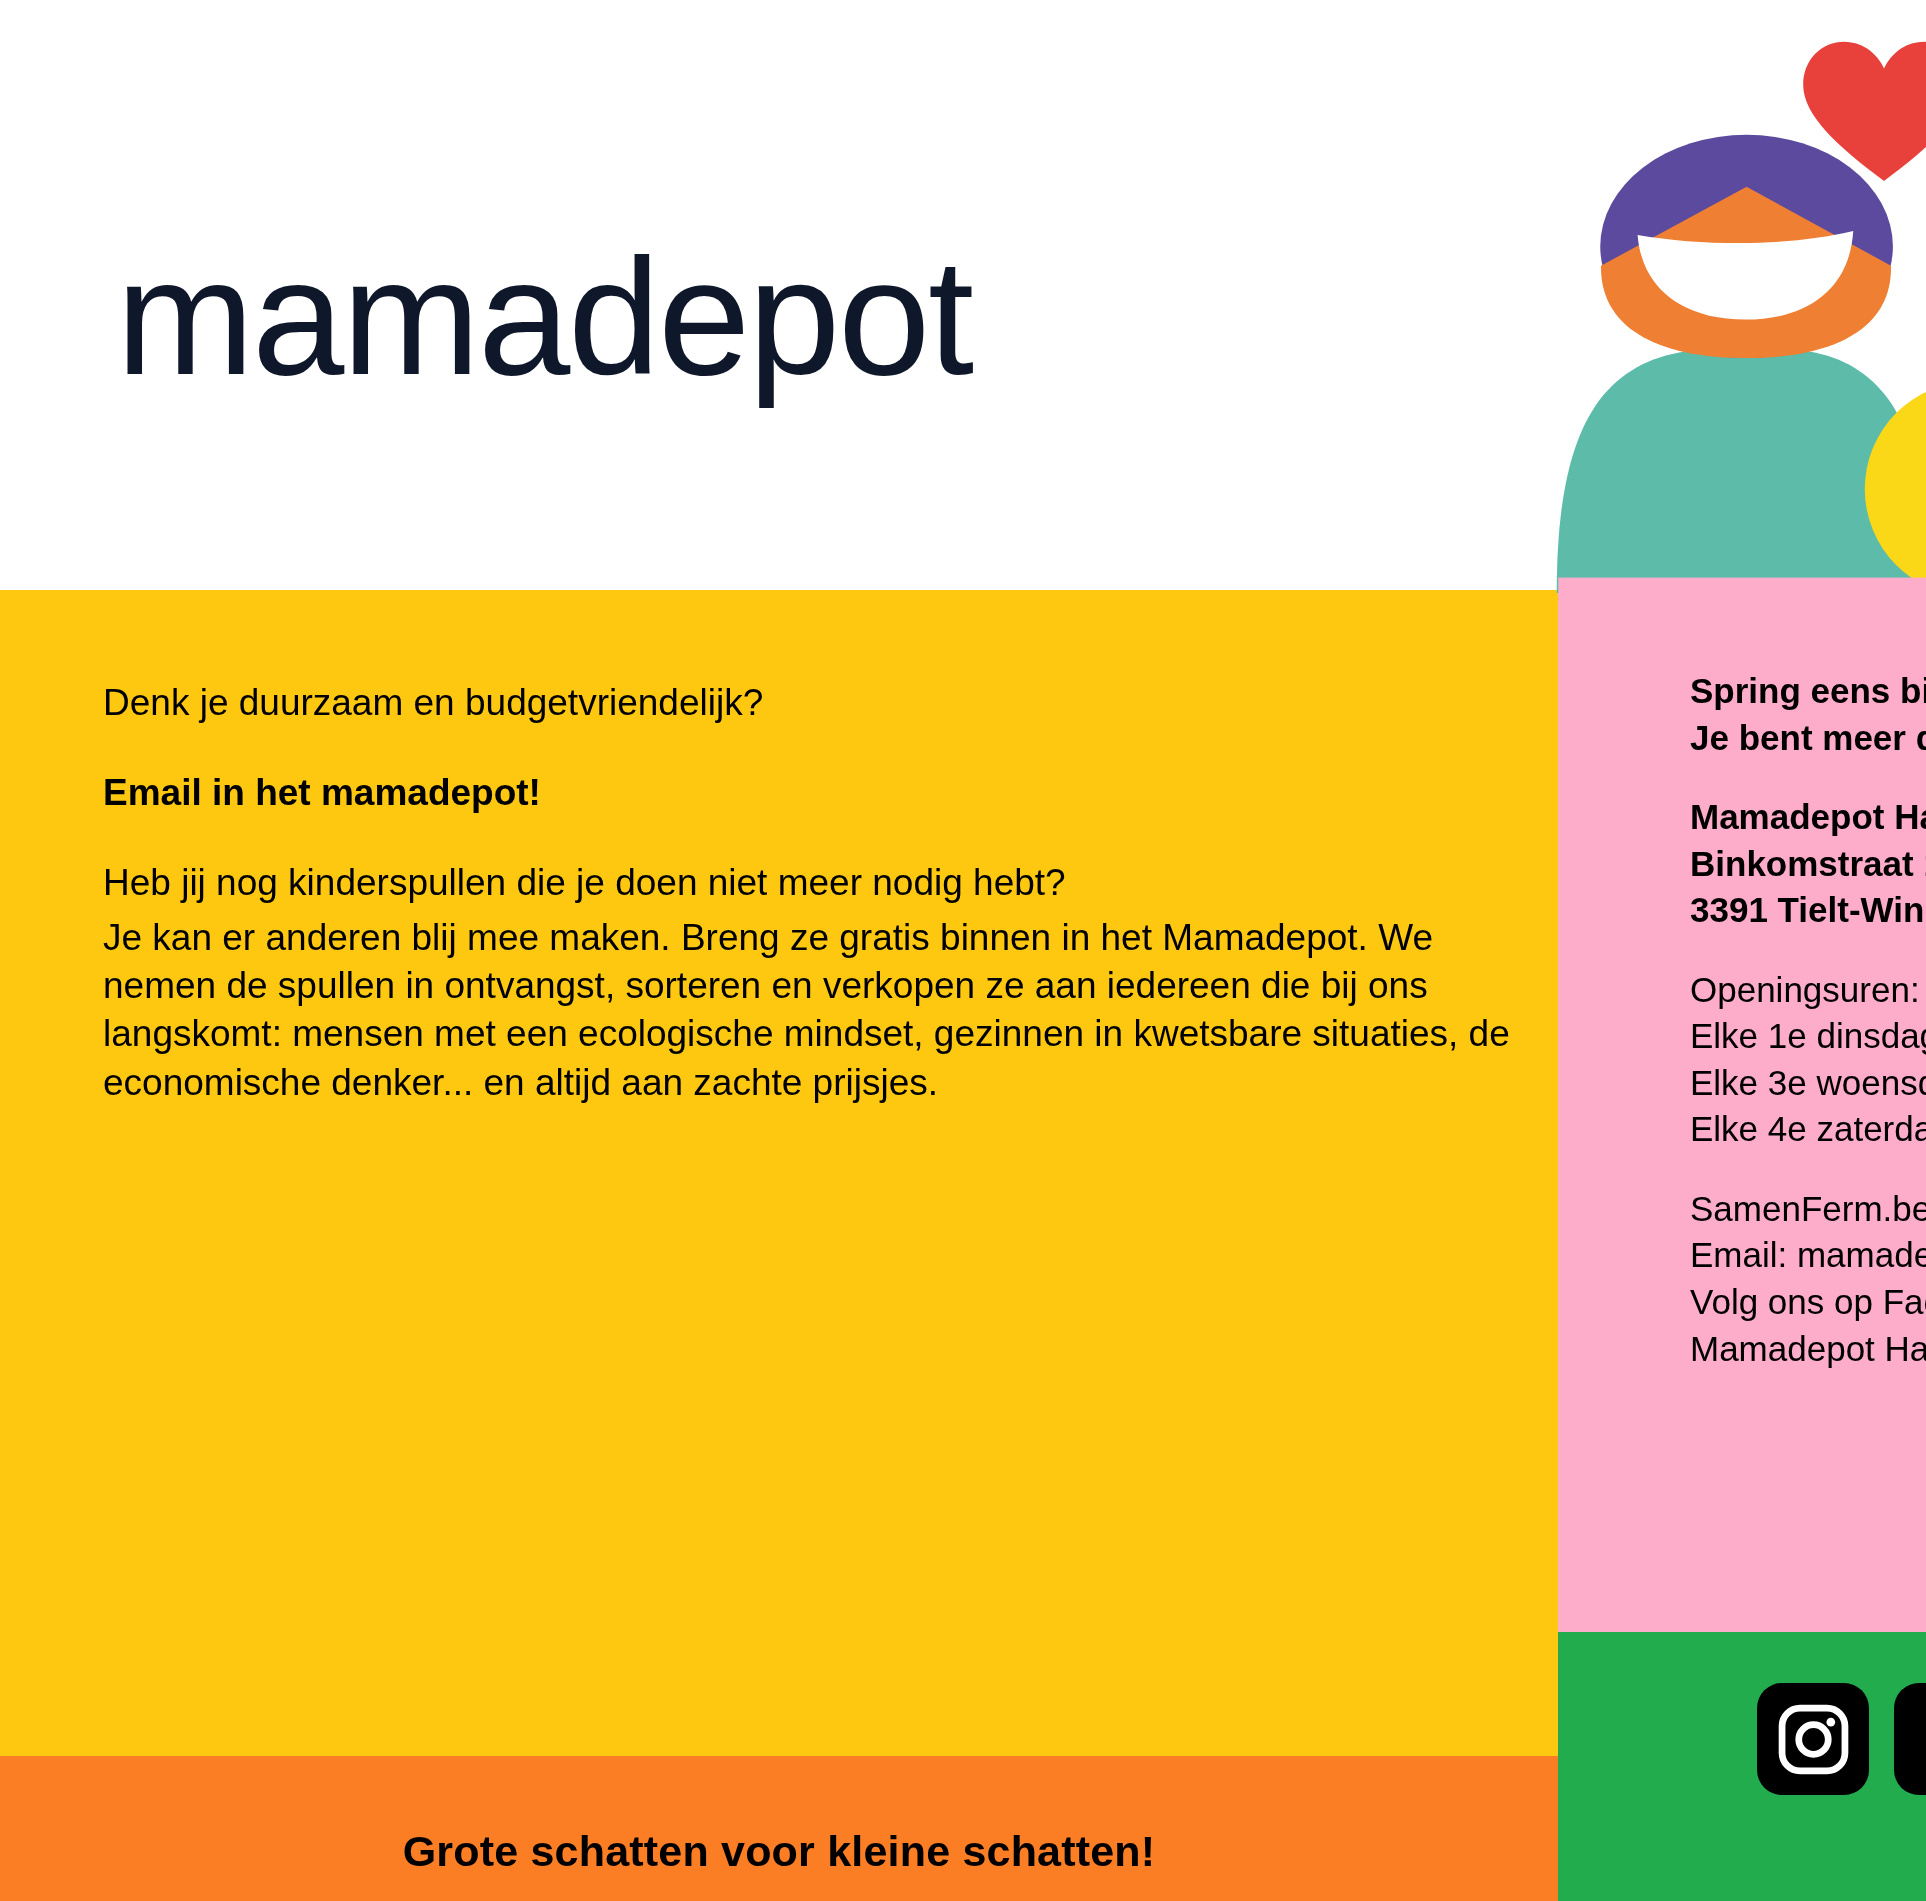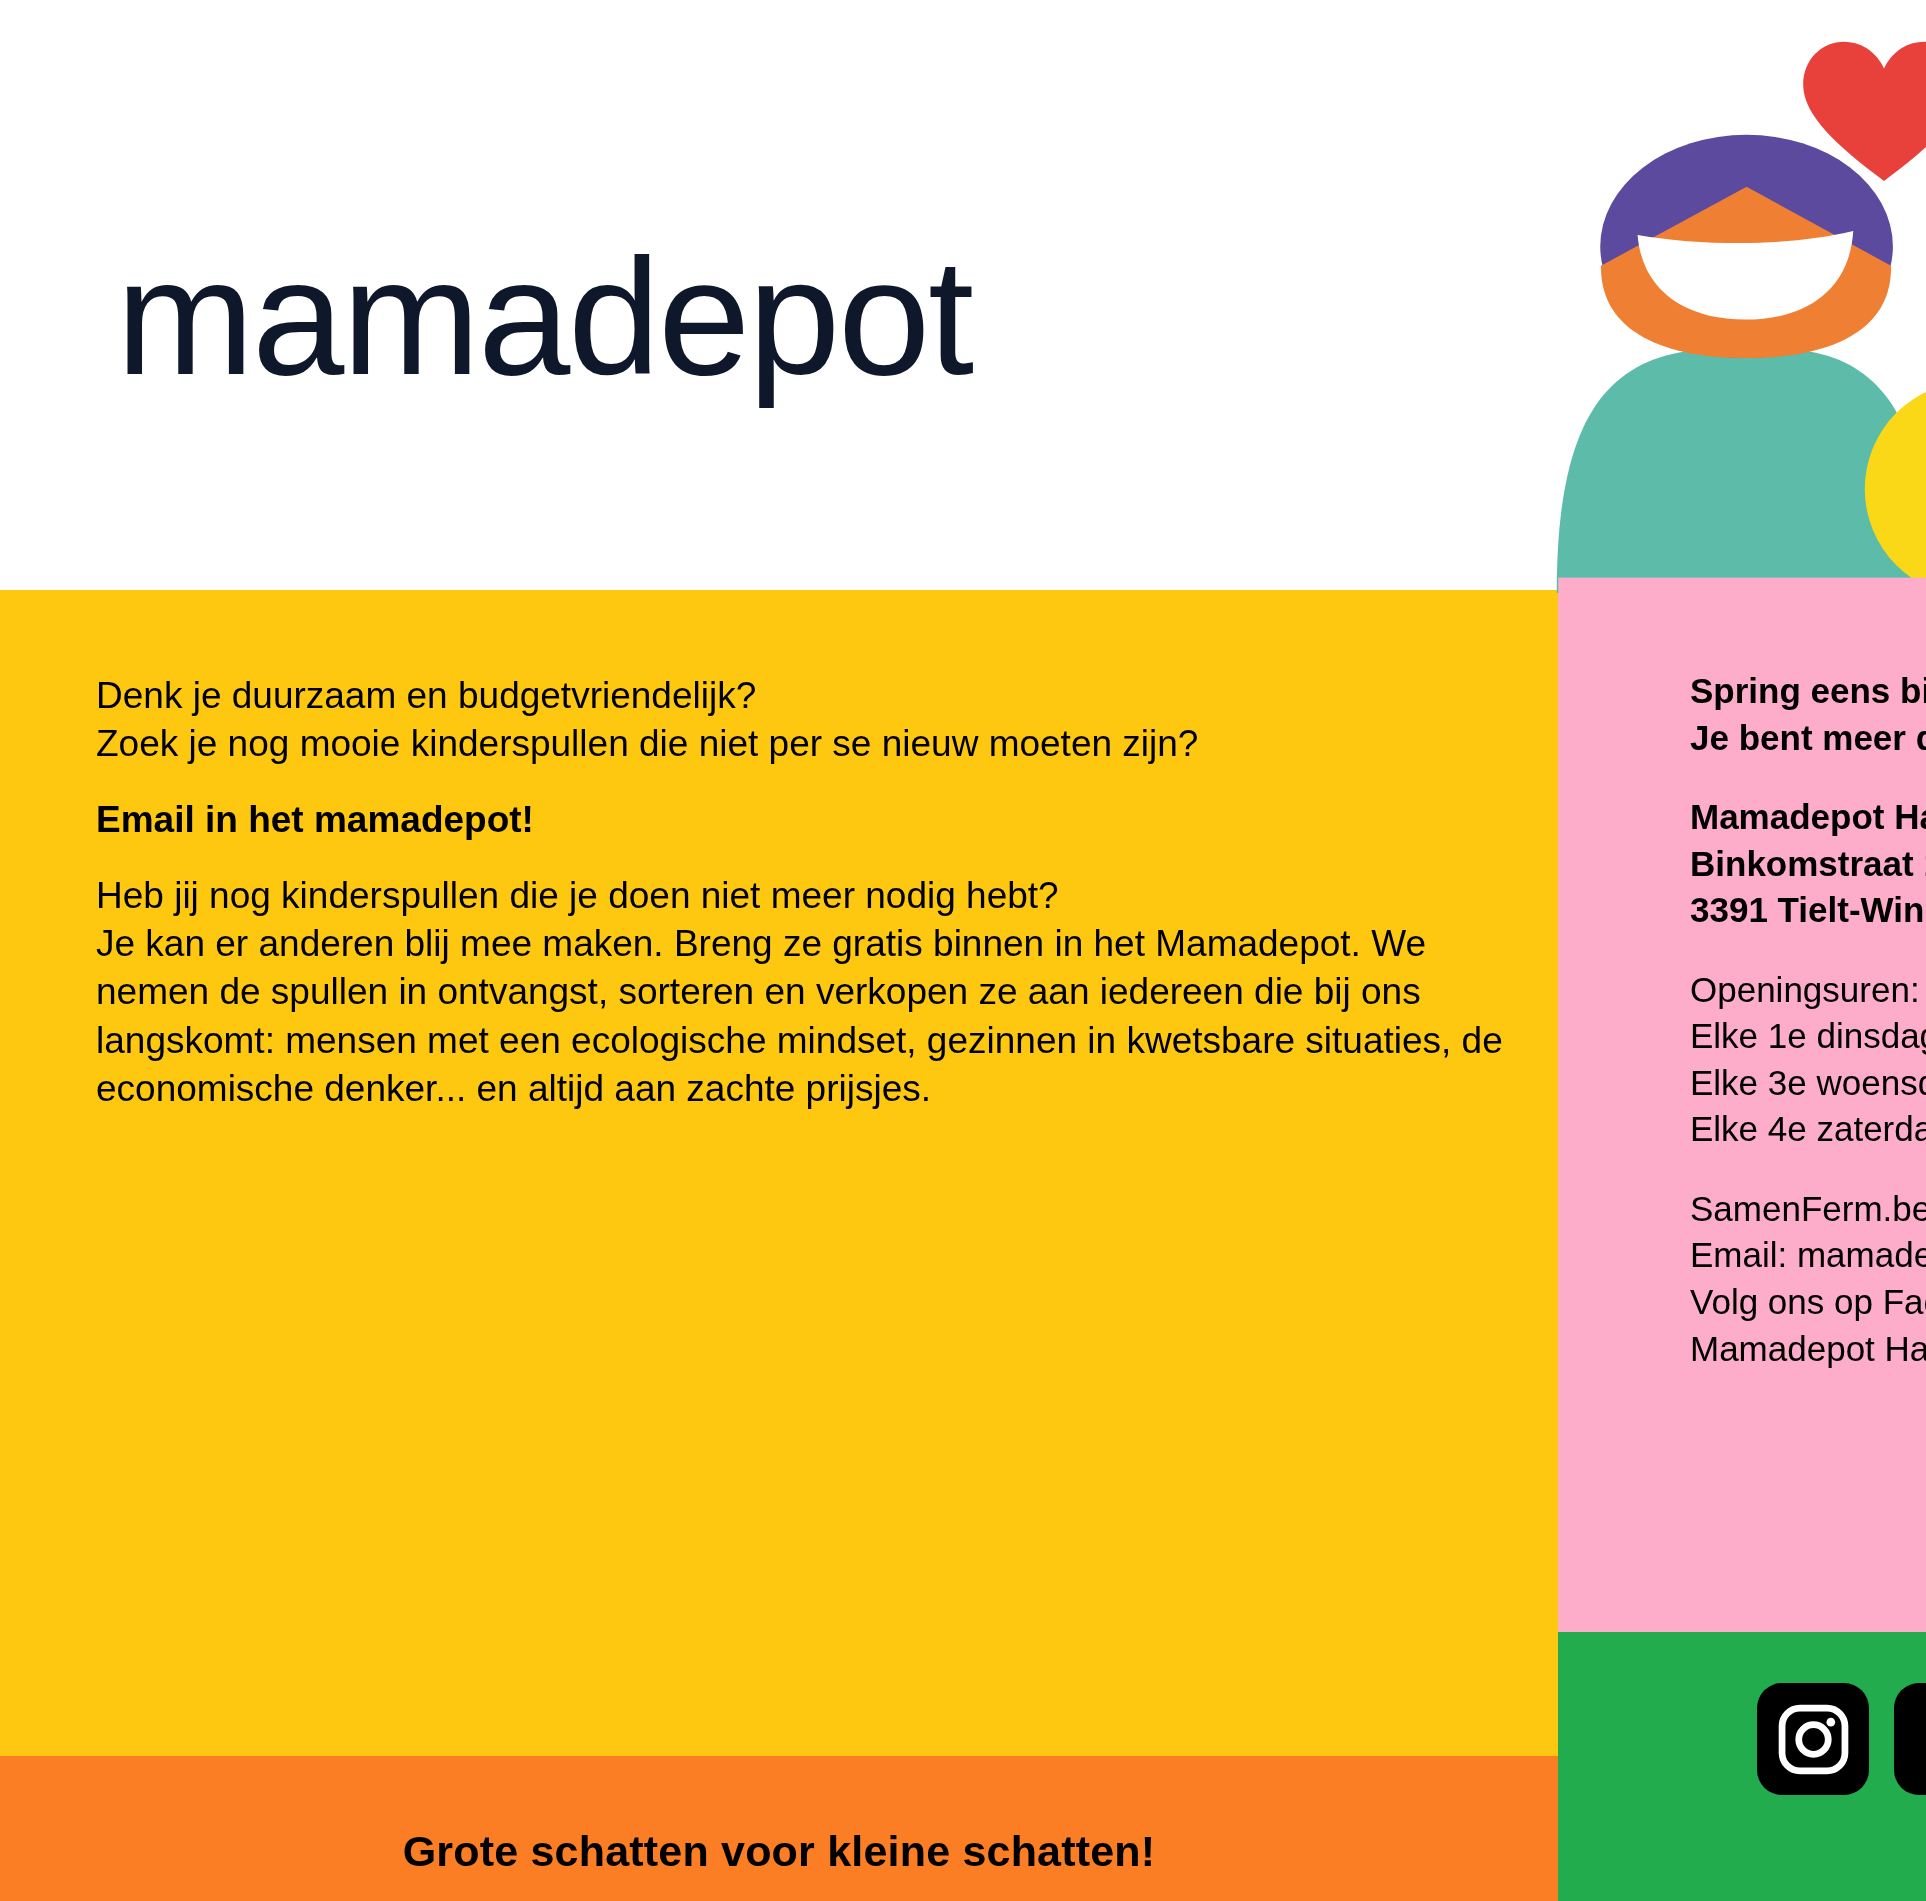--- a/index.html
+++ b/index.html
@@ -42,21 +42,21 @@
     width: 1276px; height: 593px;
   }
 
   
   #left-copy {
     position: absolute; left: 96px; top: 672px;
     width: 1437px;
     font-size: 37px; line-height: 1.30;
     color: #000;
   }
-  #left-copy p { margin: 0; }
+  #left-copy p { margin: 7px; }
   #left-copy .gap { height: 28px; }
   #left-copy .bold { font-weight: bold; }
 
   #tagline {
     position: absolute; left: 0; top: 1756px; width: 1558px; height: 146px;
     display: flex; align-items: center; justify-content: center;
     font-size: 43px; font-weight: bold; color: #000; letter-spacing: 0.2px; margin-top: 22px;
   }
 
   
@@ -146,21 +146,20 @@
              L 2260 1070
              C 2420 1090, 2500 1240, 2510 1540 Z" fill="#EE7F33"></path>
     <ellipse cx="2125" cy="905" rx="200" ry="235" fill="#F3AECE"></ellipse>
     <path d="M 2035 945 C 2090 960, 2155 958, 2220 942 C 2225 1045, 2170 1095, 2122 1095 C 2072 1095, 2030 1045, 2035 945 Z" fill="#ffffff"></path>
 
     <rect x="44" y="1500" width="3268" height="40" fill="#FDADC9"></rect>
   </svg>
 
   <div id="left-copy">
     <p>Denk je duurzaam en budgetvriendelijk?</p>
-    <p>Zoek je nog mooie kinderspullen die niet per se nieuw moeten zijn?</p>
     <div class="gap"></div>
     <p class="bold">Email in het mamadepot!</p>
     <div class="gap"></div>
     <p>Heb jij nog kinderspullen die je doen niet meer nodig hebt?</p>
     <p>Je kan er anderen blij mee maken. Breng ze gratis binnen in het Mamadepot. We nemen de spullen in ontvangst, sorteren en verkopen ze aan iedereen die bij ons langskomt: mensen met een ecologische mindset, gezinnen in kwetsbare situaties, de economische denker... en altijd aan zachte prijsjes.</p>
     <div class="gap"></div>
   </div>
 
   <div id="tagline">Grote schatten voor kleine schatten!</div>
 

